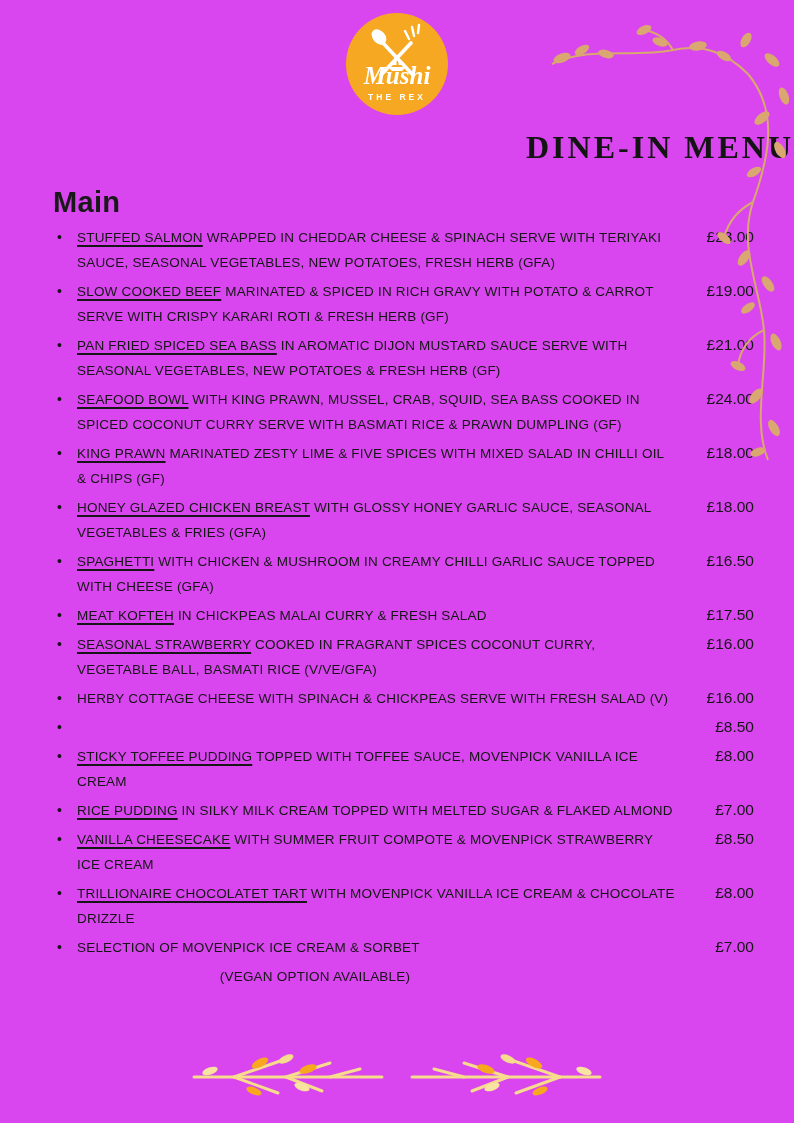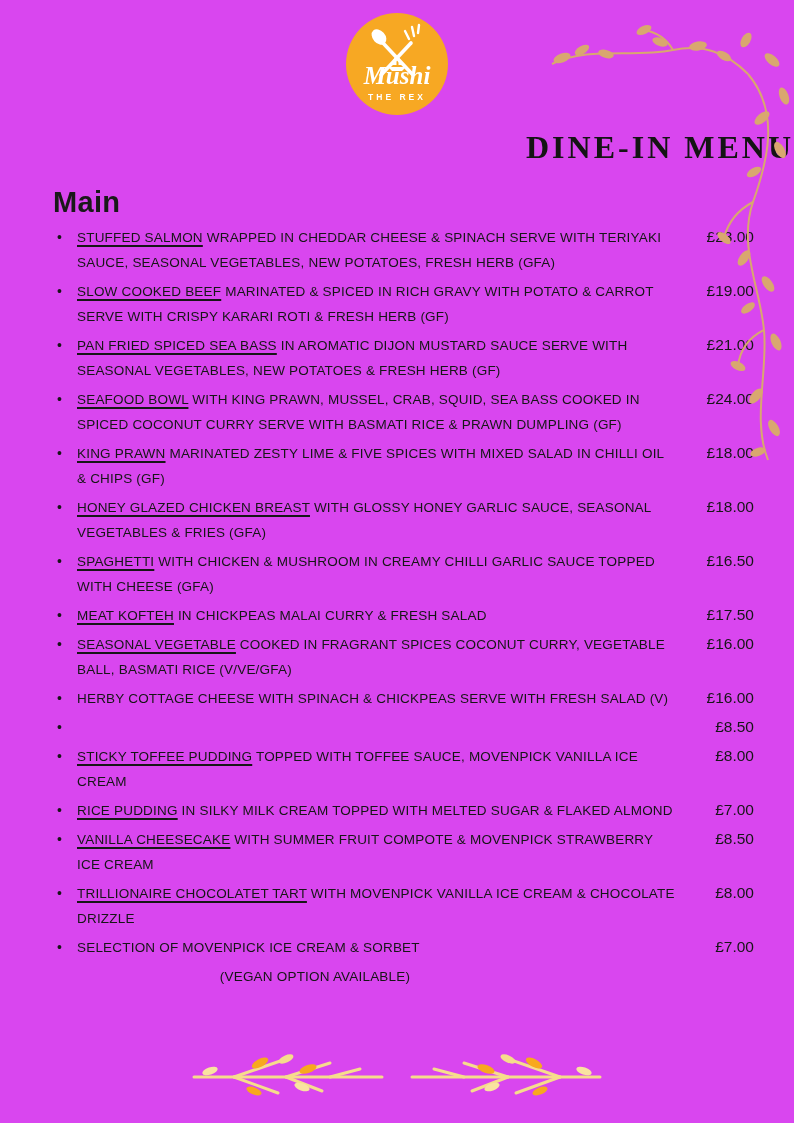--- a/index.html
+++ b/index.html
@@ -174,21 +174,21 @@
     <span class="item-text"><span class="item-name">SPAGHETTI</span><span> WITH CHICKEN &amp; MUSHROOM IN CREAMY CHILLI GARLIC SAUCE TOPPED WITH CHEESE (GFA)</span></span>
     <span class="price">£16.50</span>
   </li>
           <li class="menu-item">
     <span class="bullet">•</span>
     <span class="item-text"><span class="item-name">MEAT KOFTEH</span><span> IN CHICKPEAS MALAI CURRY &amp; FRESH SALAD</span></span>
     <span class="price">£17.50</span>
   </li>
           <li class="menu-item">
     <span class="bullet">•</span>
-    <span class="item-text"><span class="item-name">SEASONAL VEGETABLE</span><span> COOKED IN FRAGRANT SPICES COCONUT CURRY, VEGETABLE BALL, BASMATI RICE (V/VE/GFA)</span></span>
+    <span class="item-text"><span class="item-name">SEASONAL STRAWBERRY</span><span> COOKED IN FRAGRANT SPICES COCONUT CURRY, VEGETABLE BALL, BASMATI RICE (V/VE/GFA)</span></span>
     <span class="price">£16.00</span>
   </li>
           <li class="menu-item">
     <span class="bullet">•</span>
     <span class="item-text"><span>HERBY COTTAGE CHEESE WITH SPINACH &amp; CHICKPEAS SERVE WITH FRESH SALAD (V)</span></span>
     <span class="price">£16.00</span>
   </li>
         </ul>
     </section>
 

